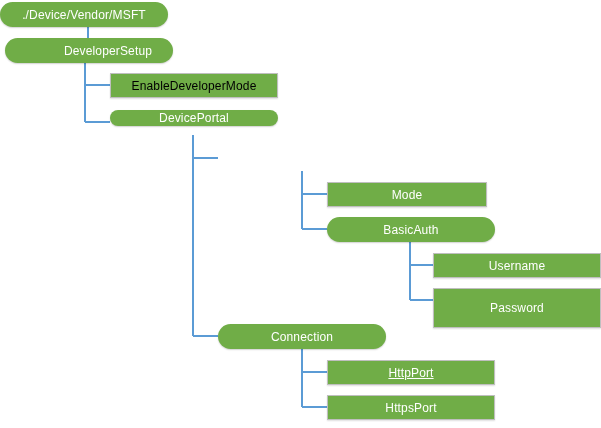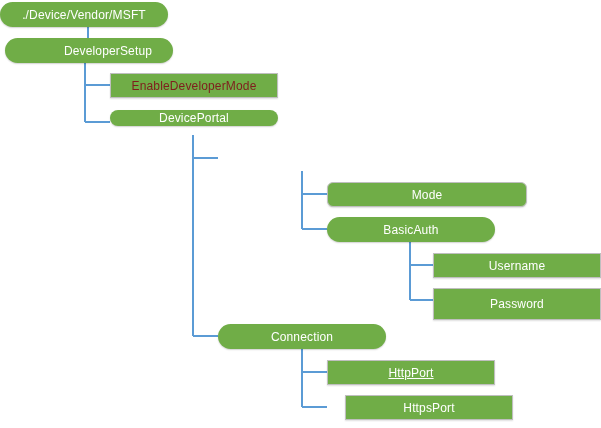--- a/index.html
+++ b/index.html
@@ -102,40 +102,40 @@
         <line x1="302" y1="349" x2="302" y2="407" stroke="#5b9bd5" stroke-width="1.6" shape-rendering="crispEdges"></line>
         <line x1="302" y1="407" x2="327" y2="407" stroke="#5b9bd5" stroke-width="1.6" shape-rendering="crispEdges"></line>
       </g>
     </svg>
 <div class="node pill" style="left: 0px; top: 2px; width: 168px; height: 25px; background: rgb(112, 173, 71); color: rgb(255, 255, 255);">
       <span class="node-label">./Device/Vendor/MSFT</span>
     </div>
     <div class="node pill" style="left: 5px; top: 38px; width: 168px; height: 25px; background: rgb(112, 173, 71); color: rgb(255, 255, 255); padding-left: 38px;">
       <span class="node-label">DeveloperSetup</span>
     </div>
-    <div class="node rect" style="left: 110px; top: 73px; width: 168px; height: 25px; background: rgb(112, 173, 71); color: #7f1d1d; border-color: rgb(191, 191, 191);">
+    <div class="node rect" style="left: 110px; top: 73px; width: 168px; height: 25px; background: rgb(112, 173, 71); color: #000000; border-color: rgb(191, 191, 191);">
       <span class="node-label">EnableDeveloperMode</span>
     </div>
     <div class="node pill" style="left: 110px; top: 110px; width: 168px; height: 16px; background: rgb(112, 173, 71); color: rgb(255, 255, 255);">
       <span class="node-label">DevicePortal</span>
     </div>
-    <div class="node rect" style="left: 327px; top: 182px; width: 200px; height: 25px; background: rgb(112, 173, 71); color: rgb(255, 255, 255); border-color: rgb(191, 191, 191); border-radius: 6px;">
+    <div class="node rect" style="left: 327px; top: 182px; width: 160px; height: 25px; background: rgb(112, 173, 71); color: rgb(255, 255, 255); border-color: rgb(191, 191, 191);">
       <span class="node-label">Mode</span>
     </div>
     <div class="node pill" style="left: 327px; top: 217px; width: 168px; height: 25px; background: rgb(112, 173, 71); color: rgb(255, 255, 255);">
       <span class="node-label">BasicAuth</span>
     </div>
     <div class="node rect" style="left: 433px; top: 253px; width: 168px; height: 25px; background: rgb(112, 173, 71); color: rgb(255, 255, 255); border-color: rgb(191, 191, 191);">
       <span class="node-label">Username</span>
     </div>
-    <div class="node rect" style="left: 433px; top: 288px; width: 168px; height: 32px; background: rgb(112, 173, 71); color: rgb(255, 255, 255); border-color: rgb(191, 191, 191);">
+    <div class="node rect" style="left: 433px; top: 288px; width: 168px; height: 40px; background: rgb(112, 173, 71); color: rgb(255, 255, 255); border-color: rgb(191, 191, 191);">
       <span class="node-label">Password</span>
     </div>
     <div class="node pill" style="left: 218px; top: 324px; width: 168px; height: 25px; background: rgb(112, 173, 71); color: rgb(255, 255, 255);">
       <span class="node-label">Connection</span>
     </div>
     <div class="node rect" style="left: 327px; top: 360px; width: 168px; height: 25px; background: rgb(112, 173, 71); color: rgb(255, 255, 255); border-color: rgb(191, 191, 191); text-decoration: underline;">
       <span class="node-label">HttpPort</span>
     </div>
-    <div class="node rect" style="left: 327px; top: 395px; width: 168px; height: 25px; background: rgb(112, 173, 71); color: rgb(255, 255, 255); border-color: rgb(191, 191, 191); margin-left: 18px;">
+    <div class="node rect" style="left: 327px; top: 395px; width: 168px; height: 25px; background: rgb(112, 173, 71); color: rgb(255, 255, 255); border-color: rgb(191, 191, 191);">
       <span class="node-label">HttpsPort</span>
     </div>
   </div>
 
 </body></html>

